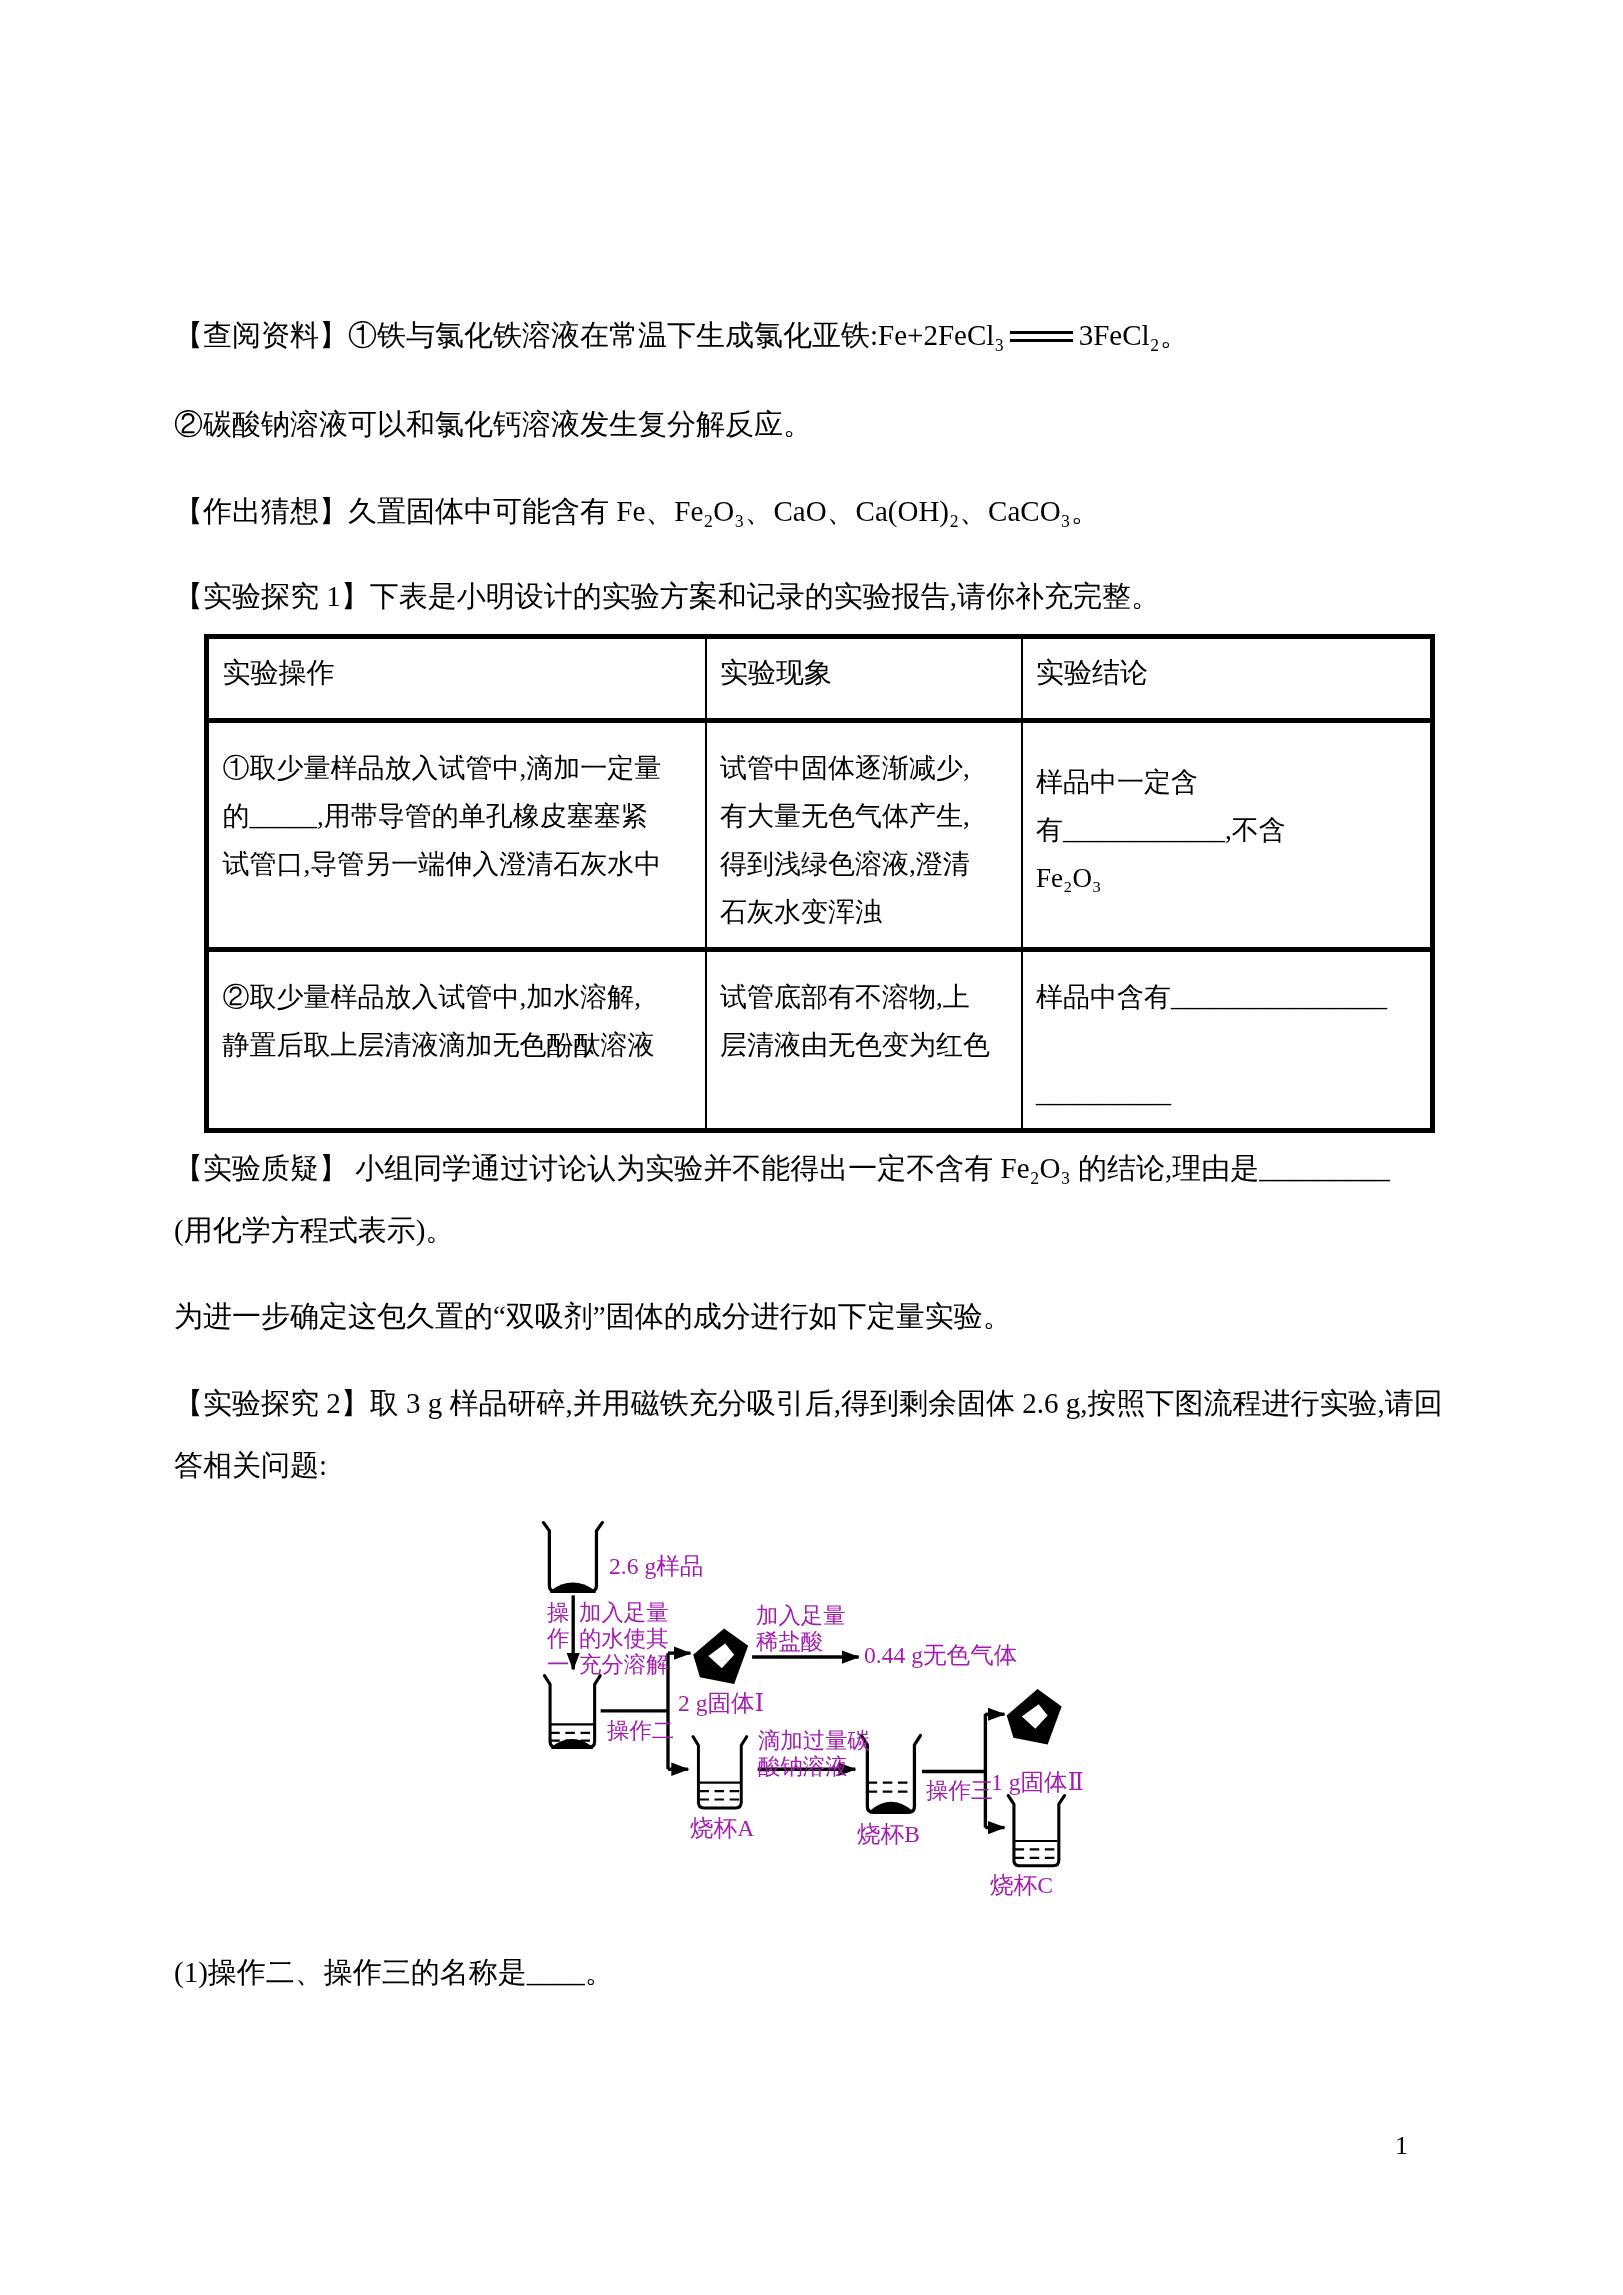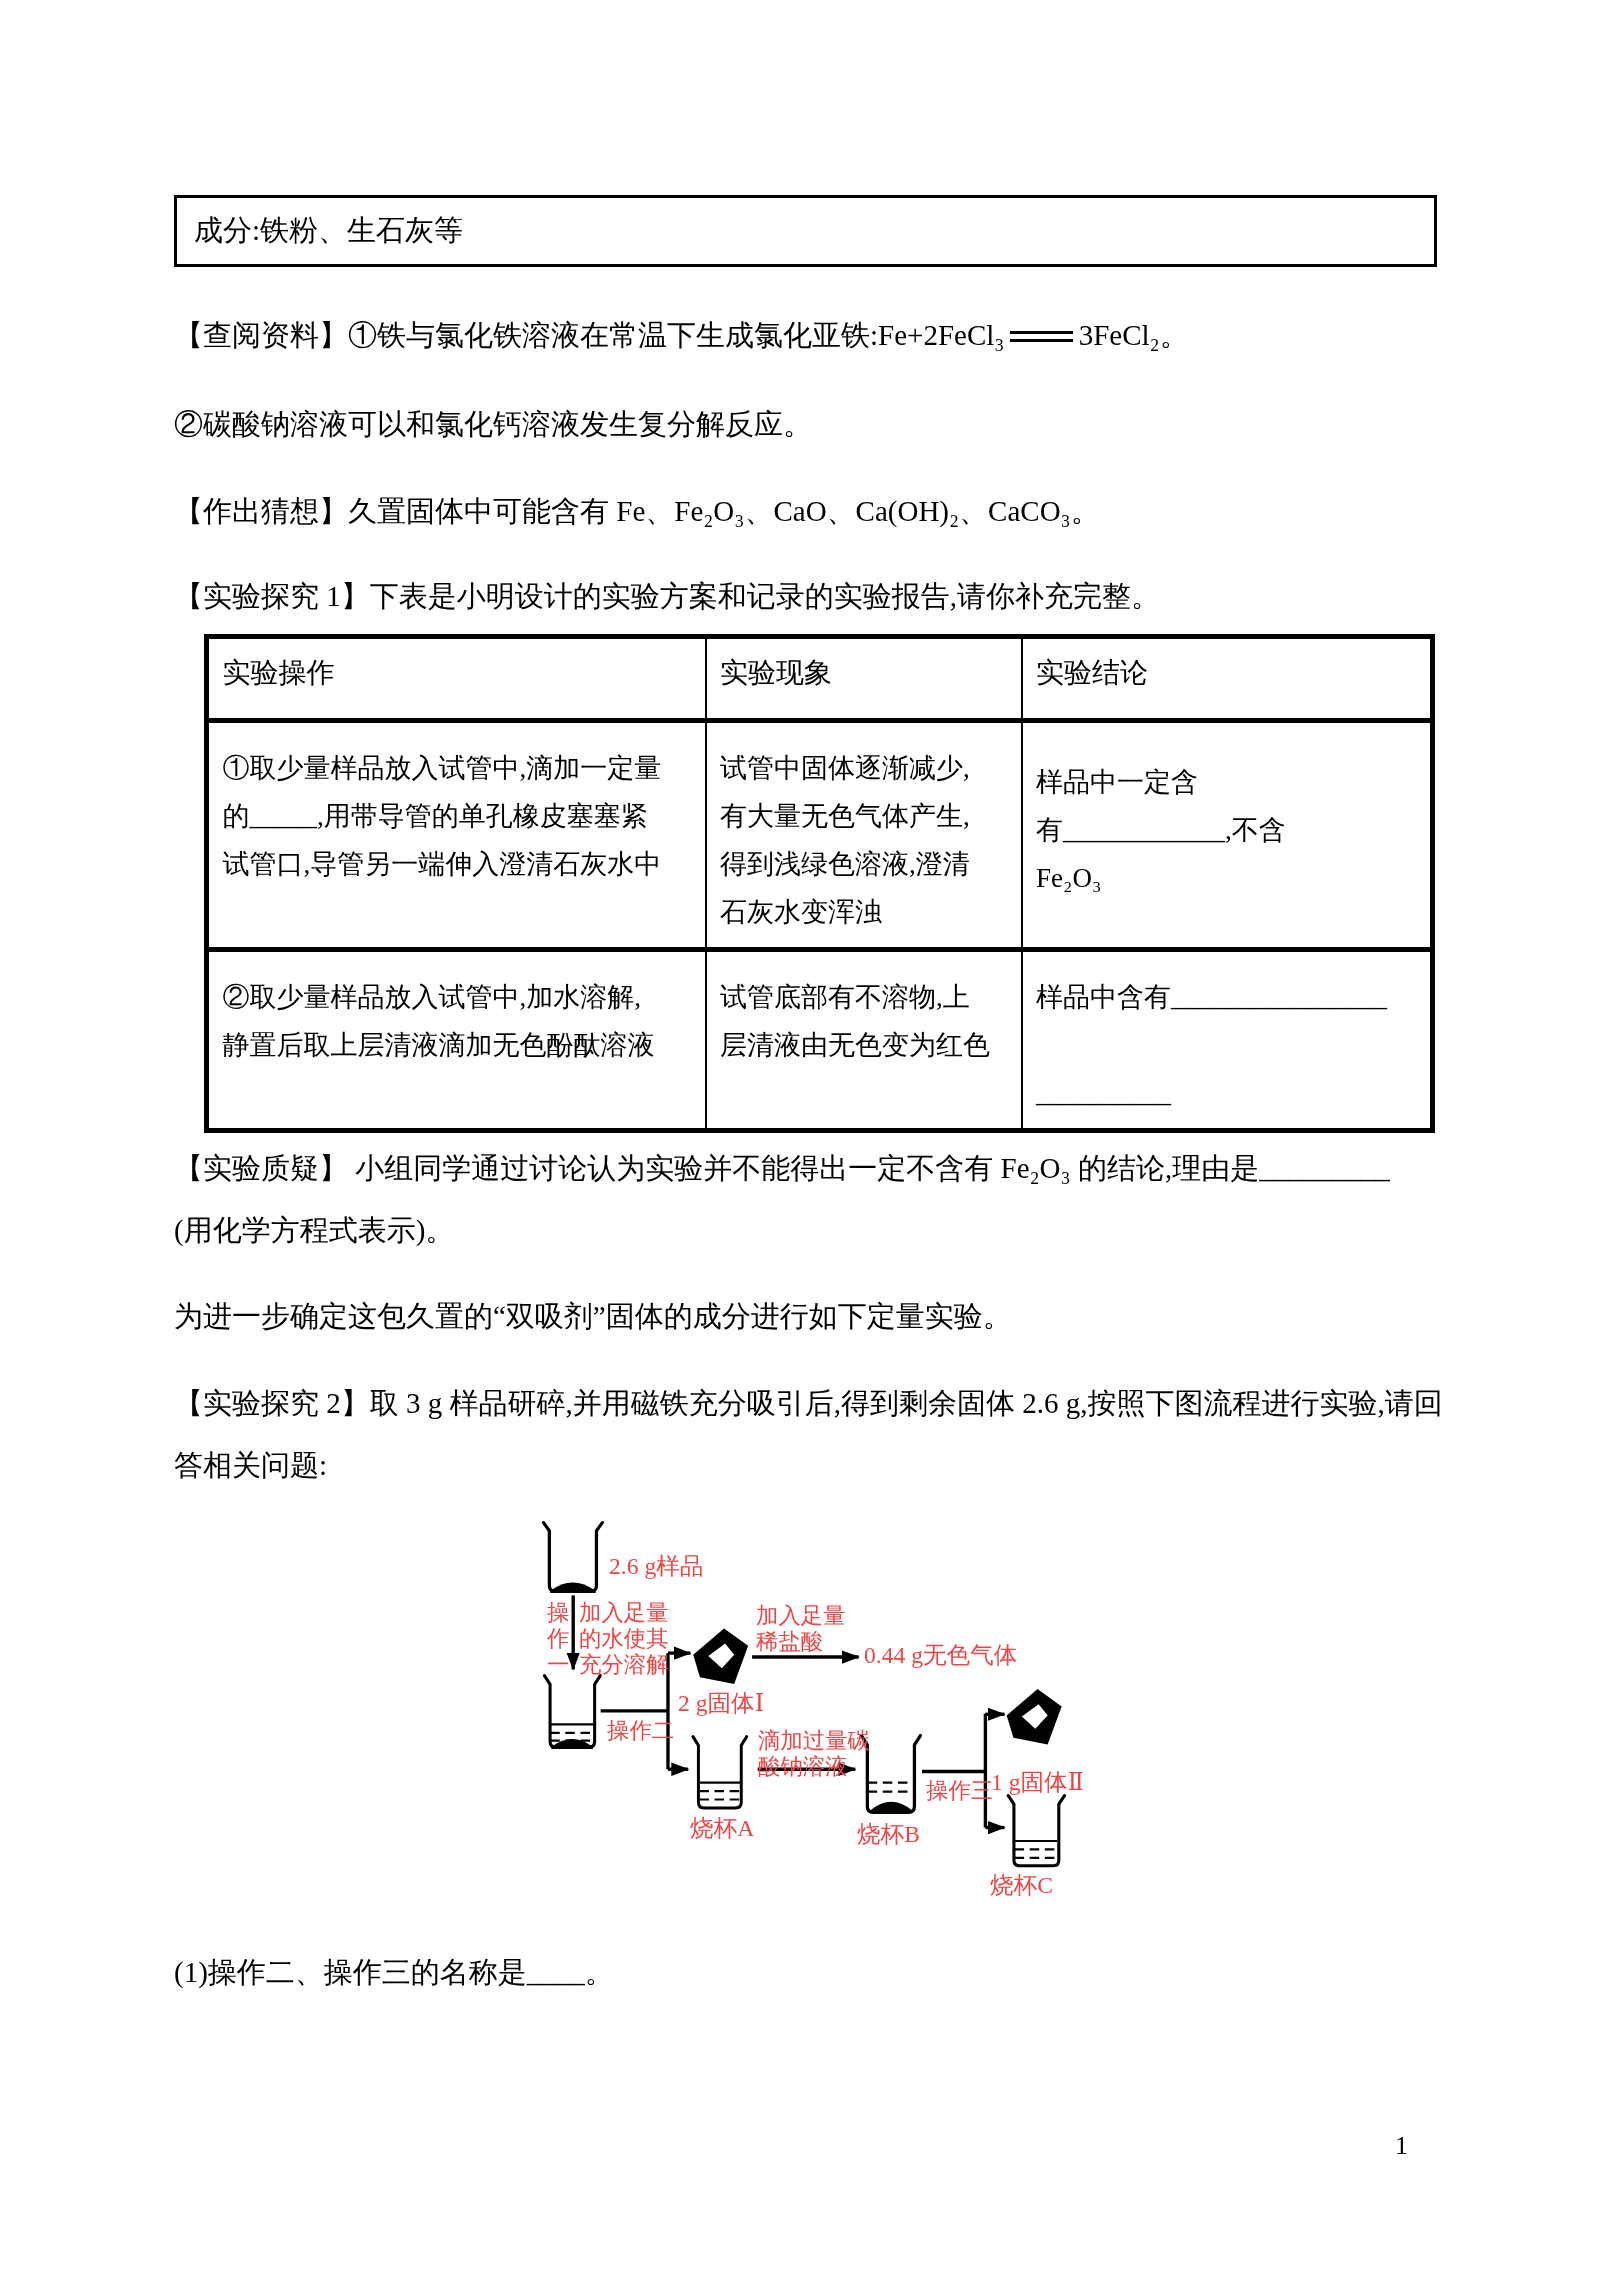--- a/index.html
+++ b/index.html
@@ -38,33 +38,30 @@
     box-sizing:border-box;vertical-align:top;text-align:left;
     white-space:pre-wrap;overflow:hidden;
   }
   table.exp th{font-weight:normal;font-size:28px;padding:14.6px 13.5px;height:84px;}
   table.exp td{font-size:27px;line-height:48px;padding:21px 13.5px 11.2px;}
   table.exp tr.r1{height:218px;}
   table.exp tr.r2{height:120px;}
   table.exp tr.r1 td:nth-child(3){vertical-align:middle;padding-top:0;}
   .diagram{position:absolute;left:522px;top:1509px;width:606px;height:415px;}
   .diagram svg{position:absolute;left:0;top:0;}
-  .dlab{position:absolute;font-size:23.6px;line-height:26px;white-space:pre;color:#ef4444;}
+  .dlab{position:absolute;font-size:23.6px;line-height:26px;white-space:pre;color:#a21caf;}
   .dlab.small{font-size:22.4px;}
   .pageno{position:absolute;left:1368px;top:2131px;width:67px;font-size:26px;text-align:center;}
   .qline{position:absolute;left:174px;width:1279px;font-size:29px;white-space:pre-wrap;}
 </style>
 </head>
 <body>
 
 <div class="page">
 
-  <div class="box">
-    <div class="box-text">成分:铁粉、生石灰等</div>
-  </div>
 
   <div class="para" style="top:304px;"><span>【查阅资料】①铁与氯化铁溶液在常温下生成氯化亚铁:Fe+2FeCl₃</span><span class="dline"></span><span>3FeCl₂。</span></div>
 
   <div class="para" style="top:393px;">②碳酸钠溶液可以和氯化钙溶液发生复分解反应。</div>
 
   <div class="para" style="top:480px;">【作出猜想】久置固体中可能含有 Fe、Fe₂O₃、CaO、Ca(OH)₂、CaCO₃。</div>
 
   <div class="para" style="top:565px;">【实验探究 1】下表是小明设计的实验方案和记录的实验报告,请你补充完整。</div>
 
   <table class="exp">

